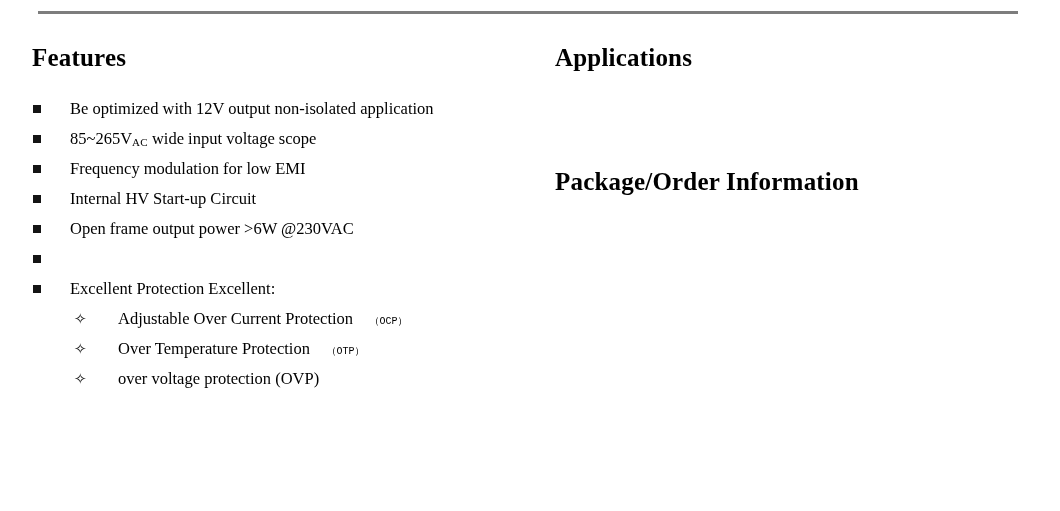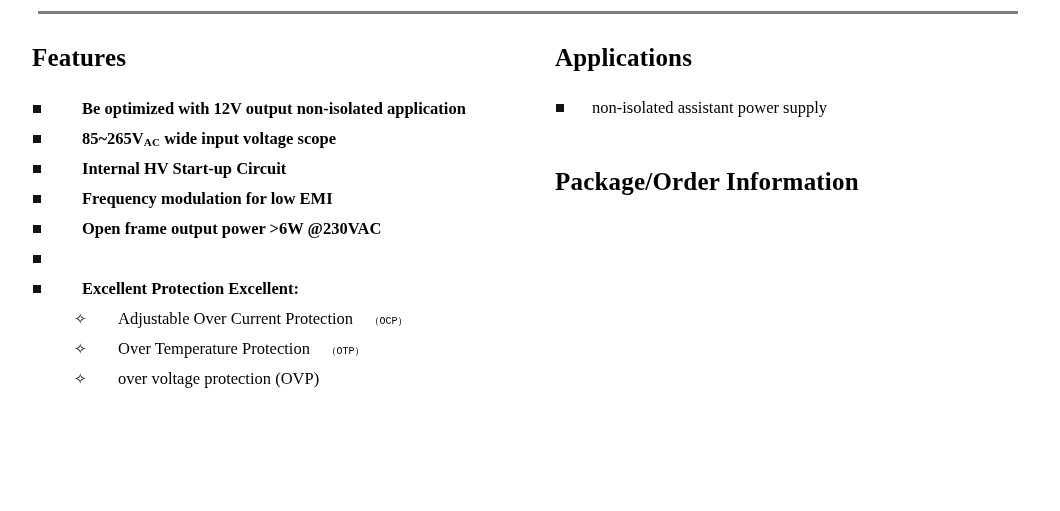--- a/index.html
+++ b/index.html
@@ -72,21 +72,21 @@
   }
   #features-list .sq-bullet     { left: 33px; }
   #applications-list .sq-bullet { left: 26px; }
 
   .bullet-text {
     position: absolute;
     font-size: 16.5px;
     white-space: nowrap;
     top: 0;
   }
-  #features-list .bullet-text     { left: 82px; font-weight: bold; }
+  #features-list .bullet-text     { left: 70px; }
   #applications-list .bullet-text { left: 62px; }
 
   .diamond-bullet {
     position: absolute;
     left: 74px;
     top: 6px;
     font-size: 15px;
     line-height: 18px;
     font-family: "DejaVu Sans", sans-serif;
     color: #1a1a1a;
@@ -126,26 +126,26 @@
       <span class="bullet-text">Be optimized with 12V output non-isolated application</span>
     </li>
 
     <li class="bullet-row">
       <span class="sq-bullet"></span>
       <span class="bullet-text"><span>85~265V</span><sub class="ac">AC</sub><span> wide input voltage scope</span></span>
     </li>
 
     <li class="bullet-row">
       <span class="sq-bullet"></span>
-      <span class="bullet-text">Internal HV Start-up Circuit</span>
+      <span class="bullet-text">Frequency modulation for low EMI</span>
     </li>
 
     <li class="bullet-row">
       <span class="sq-bullet"></span>
-      <span class="bullet-text">Frequency modulation for low EMI</span>
+      <span class="bullet-text">Internal HV Start-up Circuit</span>
     </li>
 
     <li class="bullet-row">
       <span class="sq-bullet"></span>
       <span class="bullet-text">Open frame output power &gt;6W @230VAC</span>
     </li>
 
     <li class="bullet-row">
       <span class="sq-bullet"></span>
     </li>
@@ -170,22 +170,16 @@
       <span class="sub-text"><span>over voltage protection (OVP)</span><span class="sub-cjk"></span></span>
     </li>
 
   </ul>
 </div>
 
 <div class="column" id="right-column">
 
   <div class="section-heading" id="applications-heading">Applications</div>
 
-  <ul class="bullet-list" id="applications-list">
-    <li class="bullet-row">
-      <span class="sq-bullet"></span>
-      <span class="bullet-text">non-isolated assistant power supply</span>
-    </li>
-  </ul>
 
   <div class="section-heading" id="package-heading">Package/Order Information</div>
 
 </div>
 
 </body></html>

